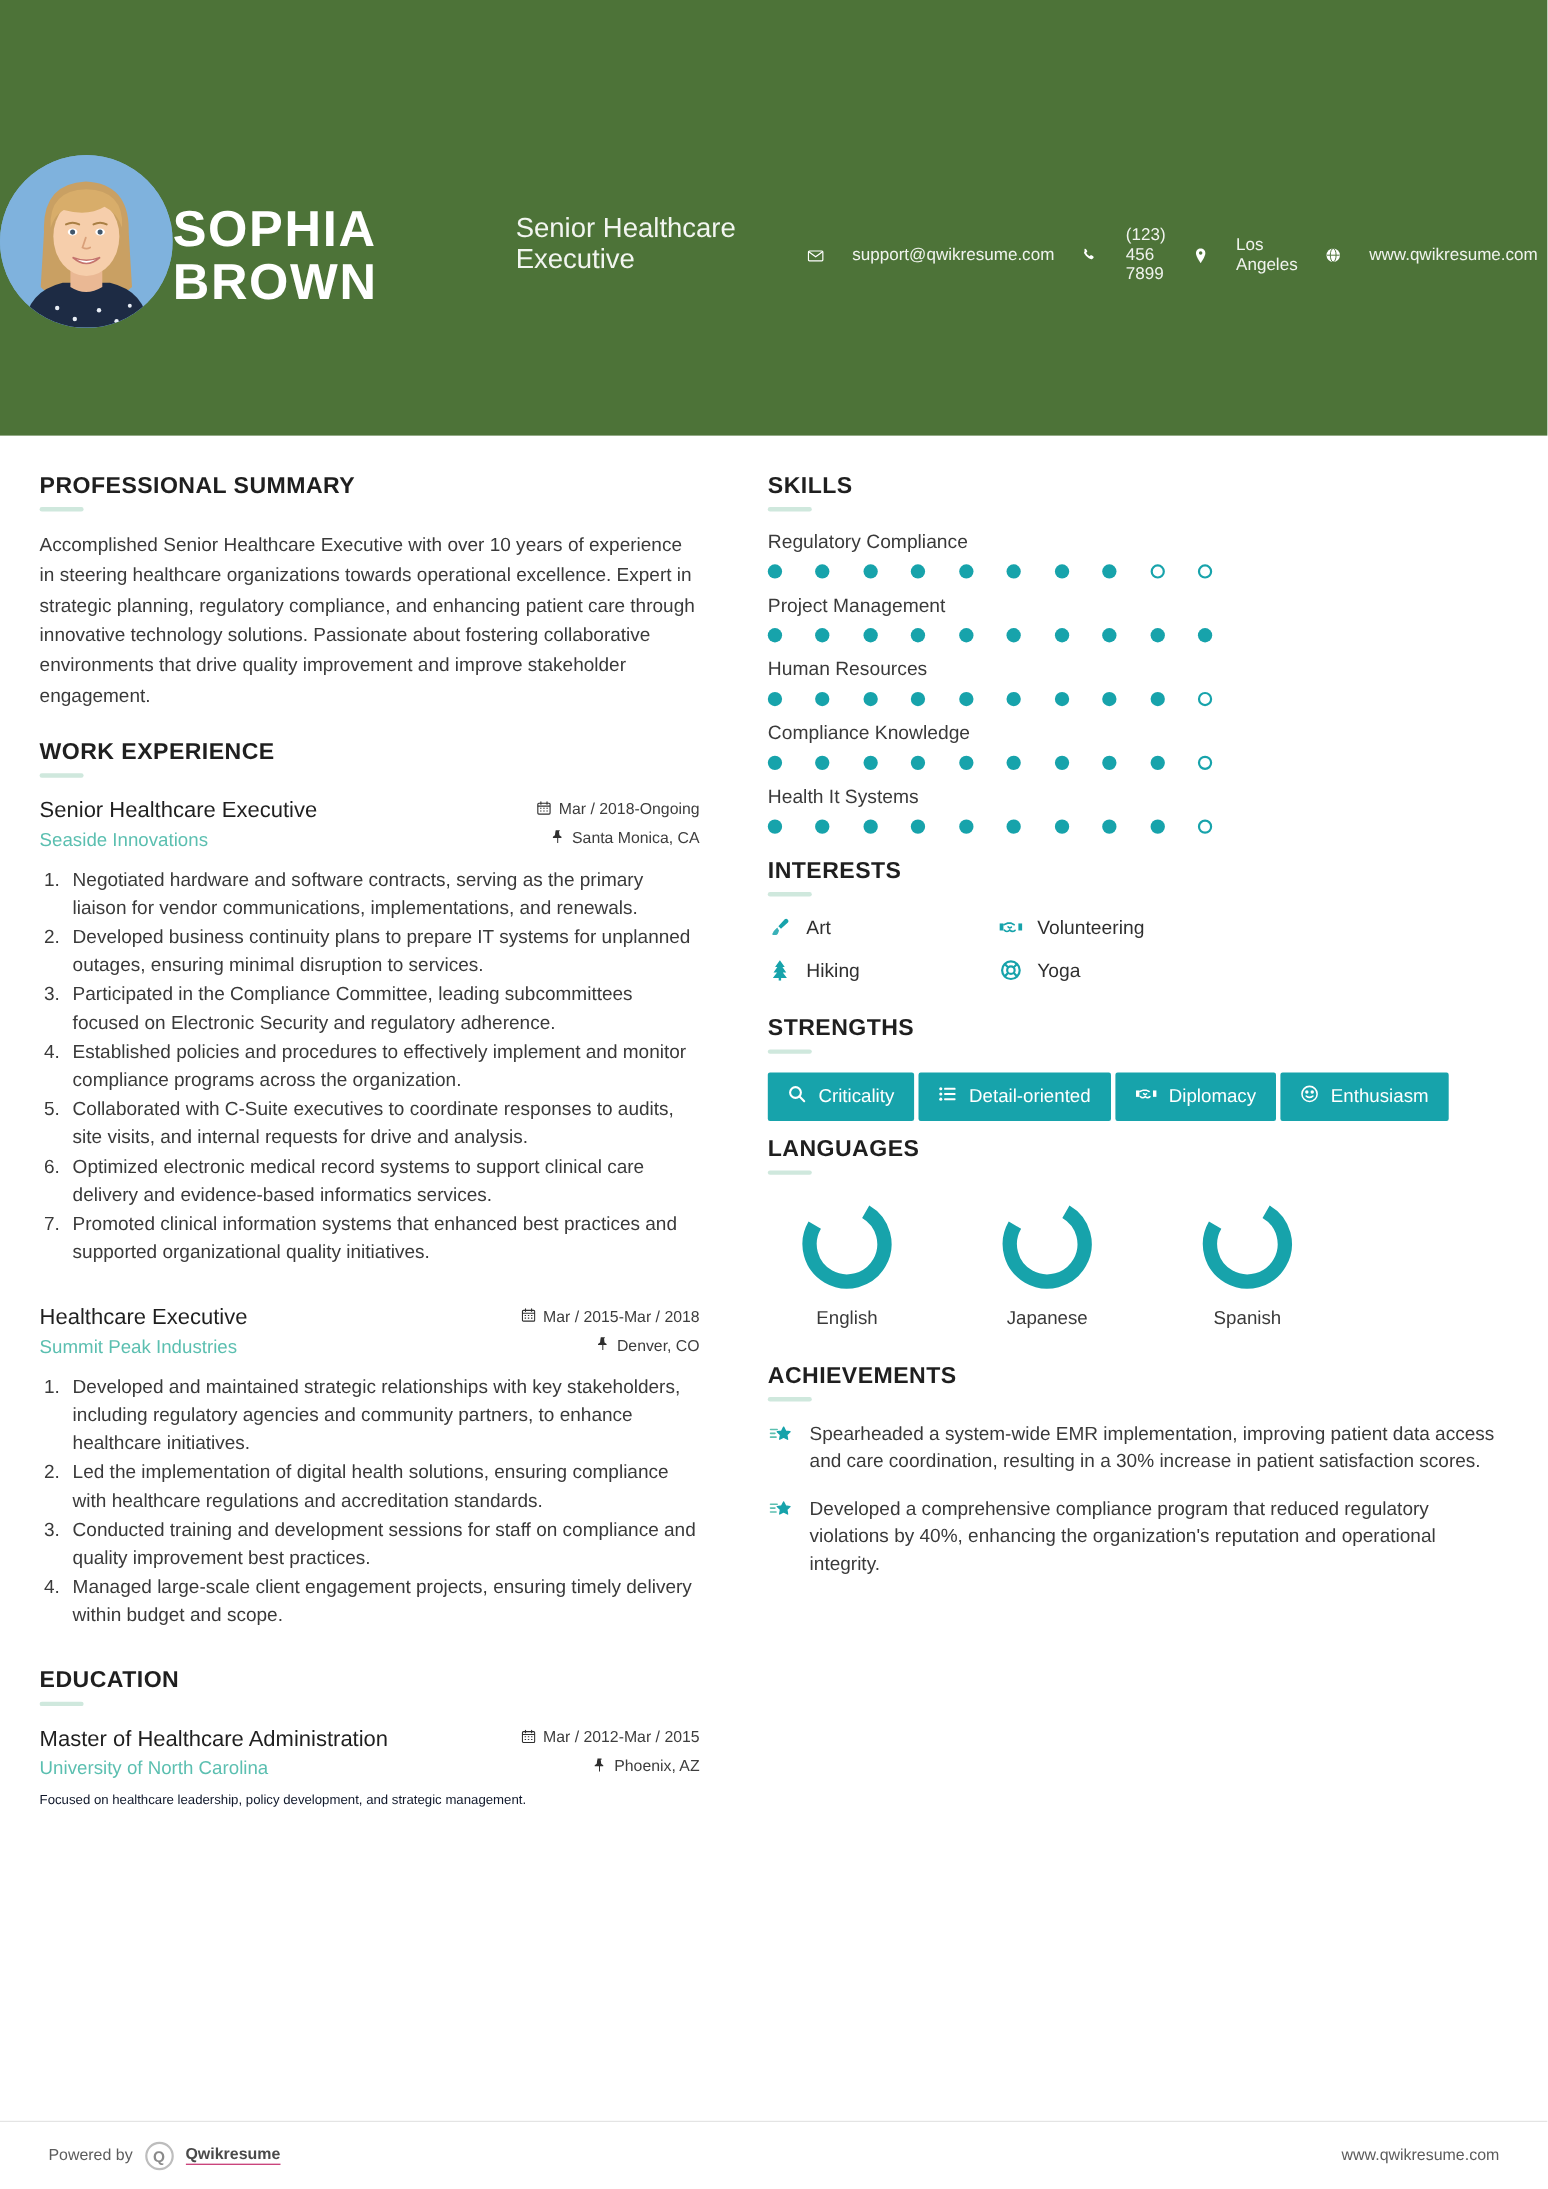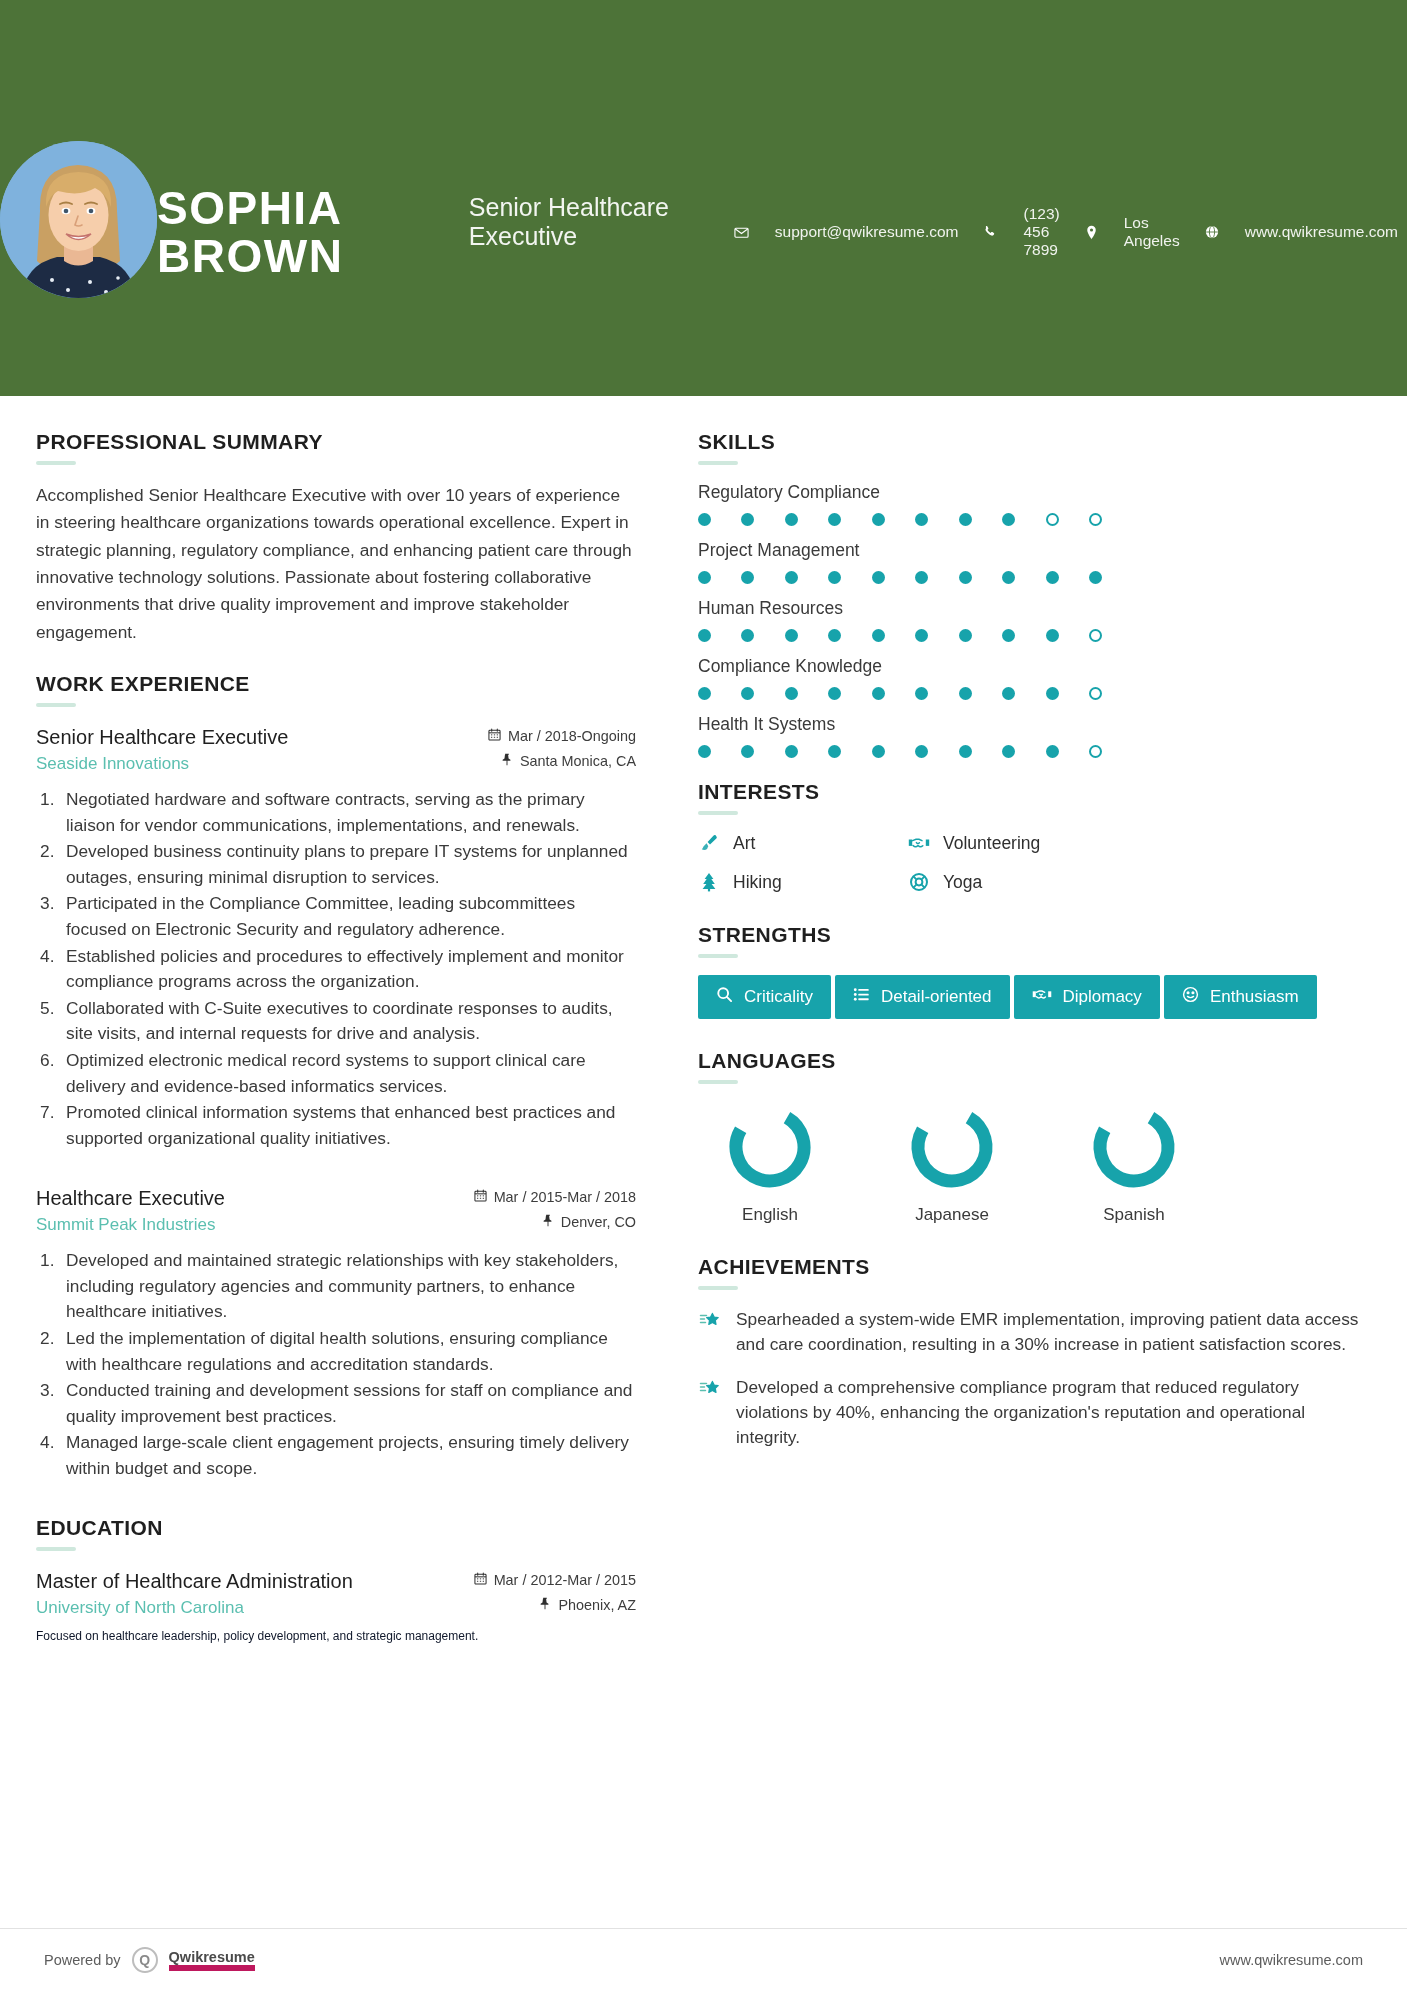--- a/index.html
+++ b/index.html
@@ -122,21 +122,21 @@
     height: 62px; border-top: 1px solid #e2e2e2;
     display:flex; align-items:center; justify-content: space-between;
     padding: 0 44px; font-size: 14.5px; color: #5c5c5c;
   }
   .footer-left { display:flex; align-items:center; gap: 11px; }
   .brand-circle {
     width: 26px; height: 26px; border-radius: 50%;
     border: 2px solid #bdbdbd; display:flex; align-items:center; justify-content:center;
     font-size: 14px; color:#8a8a8a; font-weight:700;
   }
-  .brand-name { color:#4a4a4a; font-weight: 600; border-bottom: 6px solid #be185d; }
+  .brand-name { color:#4a4a4a; font-weight: 600; border-bottom: 1px solid #be185d; }
 </style>
 </head>
 <body>
 
 <div class="page">
 
   <div class="header">
     <div class="avatar-wrap">
       <svg class="avatar-svg" viewBox="0 0 157 157">
         <rect width="157" height="157" fill="#7fb2dd"></rect>
@@ -517,21 +517,21 @@
                 <circle cx="6.4" cy="7.2" r=".9" fill="#ffffff"></circle>
                   <circle cx="11.6" cy="7.2" r=".9" fill="#ffffff"></circle>
                 <path d="M5.8 11q3.2 2.6 6.4 0" stroke-linecap="round"></path>
               </svg>
             </span>
             <span>Enthusiasm</span>
           </div>
         </div>
       </div>
 
-      <div class="sec" style="margin-top:30px">
+      <div class="sec" style="margin-top:14px">
         <div class="sec-title">LANGUAGES</div>
         <div class="sec-rule"></div>
         <div class="langs" id="langs-list">
             <div class="lang">
               <svg width="92" height="92" viewBox="0 0 92 92">
                 <circle cx="46" cy="46" r="34" fill="none" stroke="#17a3ab" stroke-width="13" stroke-linecap="butt" stroke-dasharray="160.22122533307945 213.62830044410595" transform="rotate(-60 46 46)"></circle>
               </svg>
               <div class="lang-label">English</div>
             </div>
             <div class="lang">

